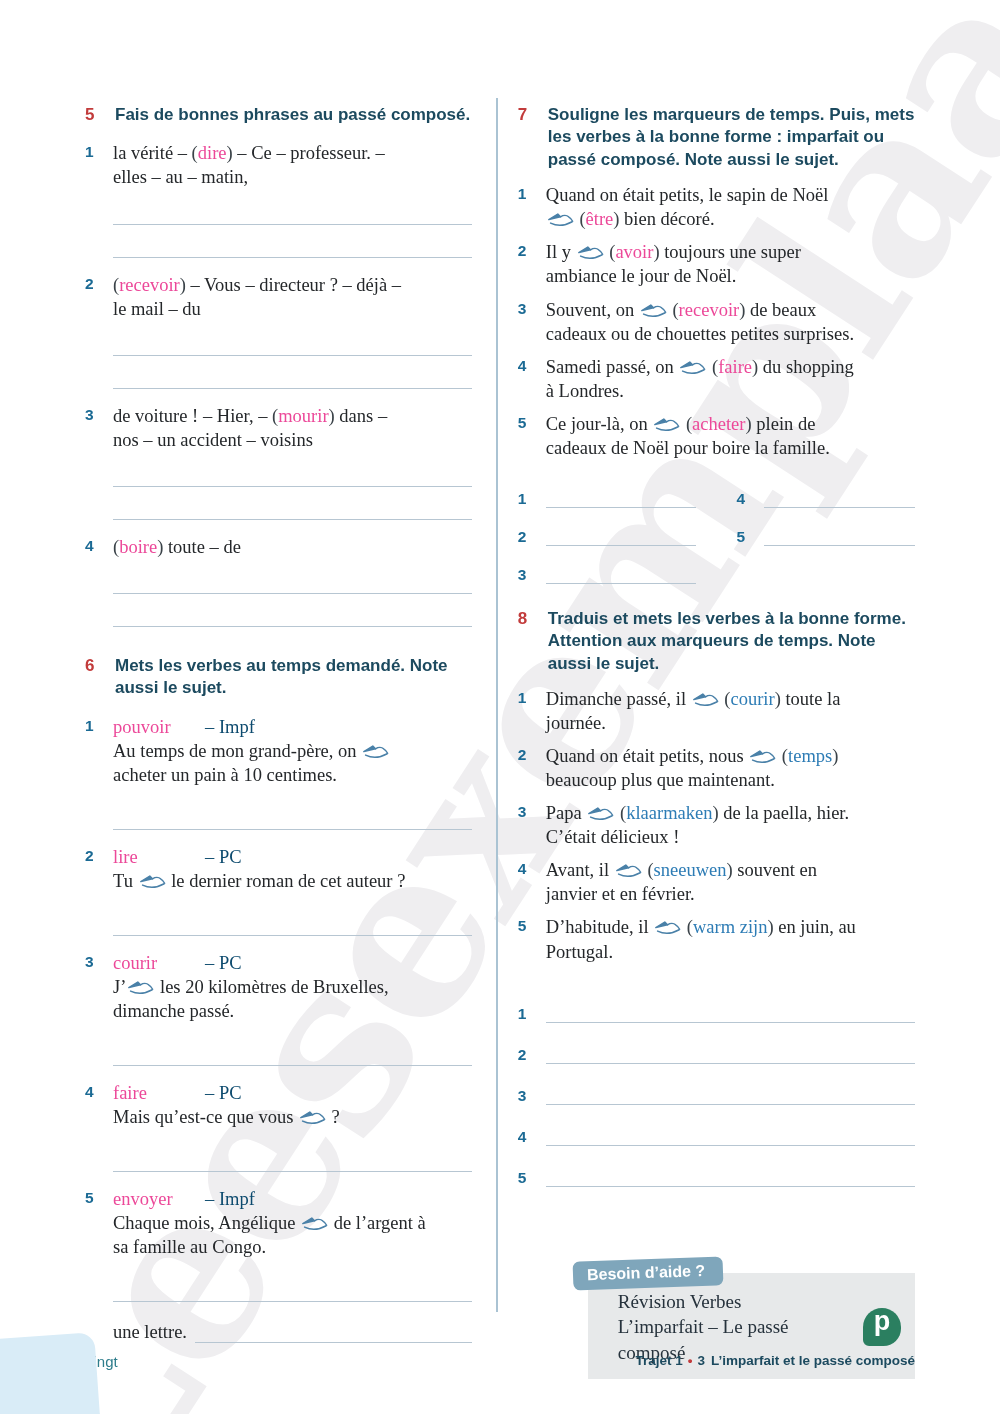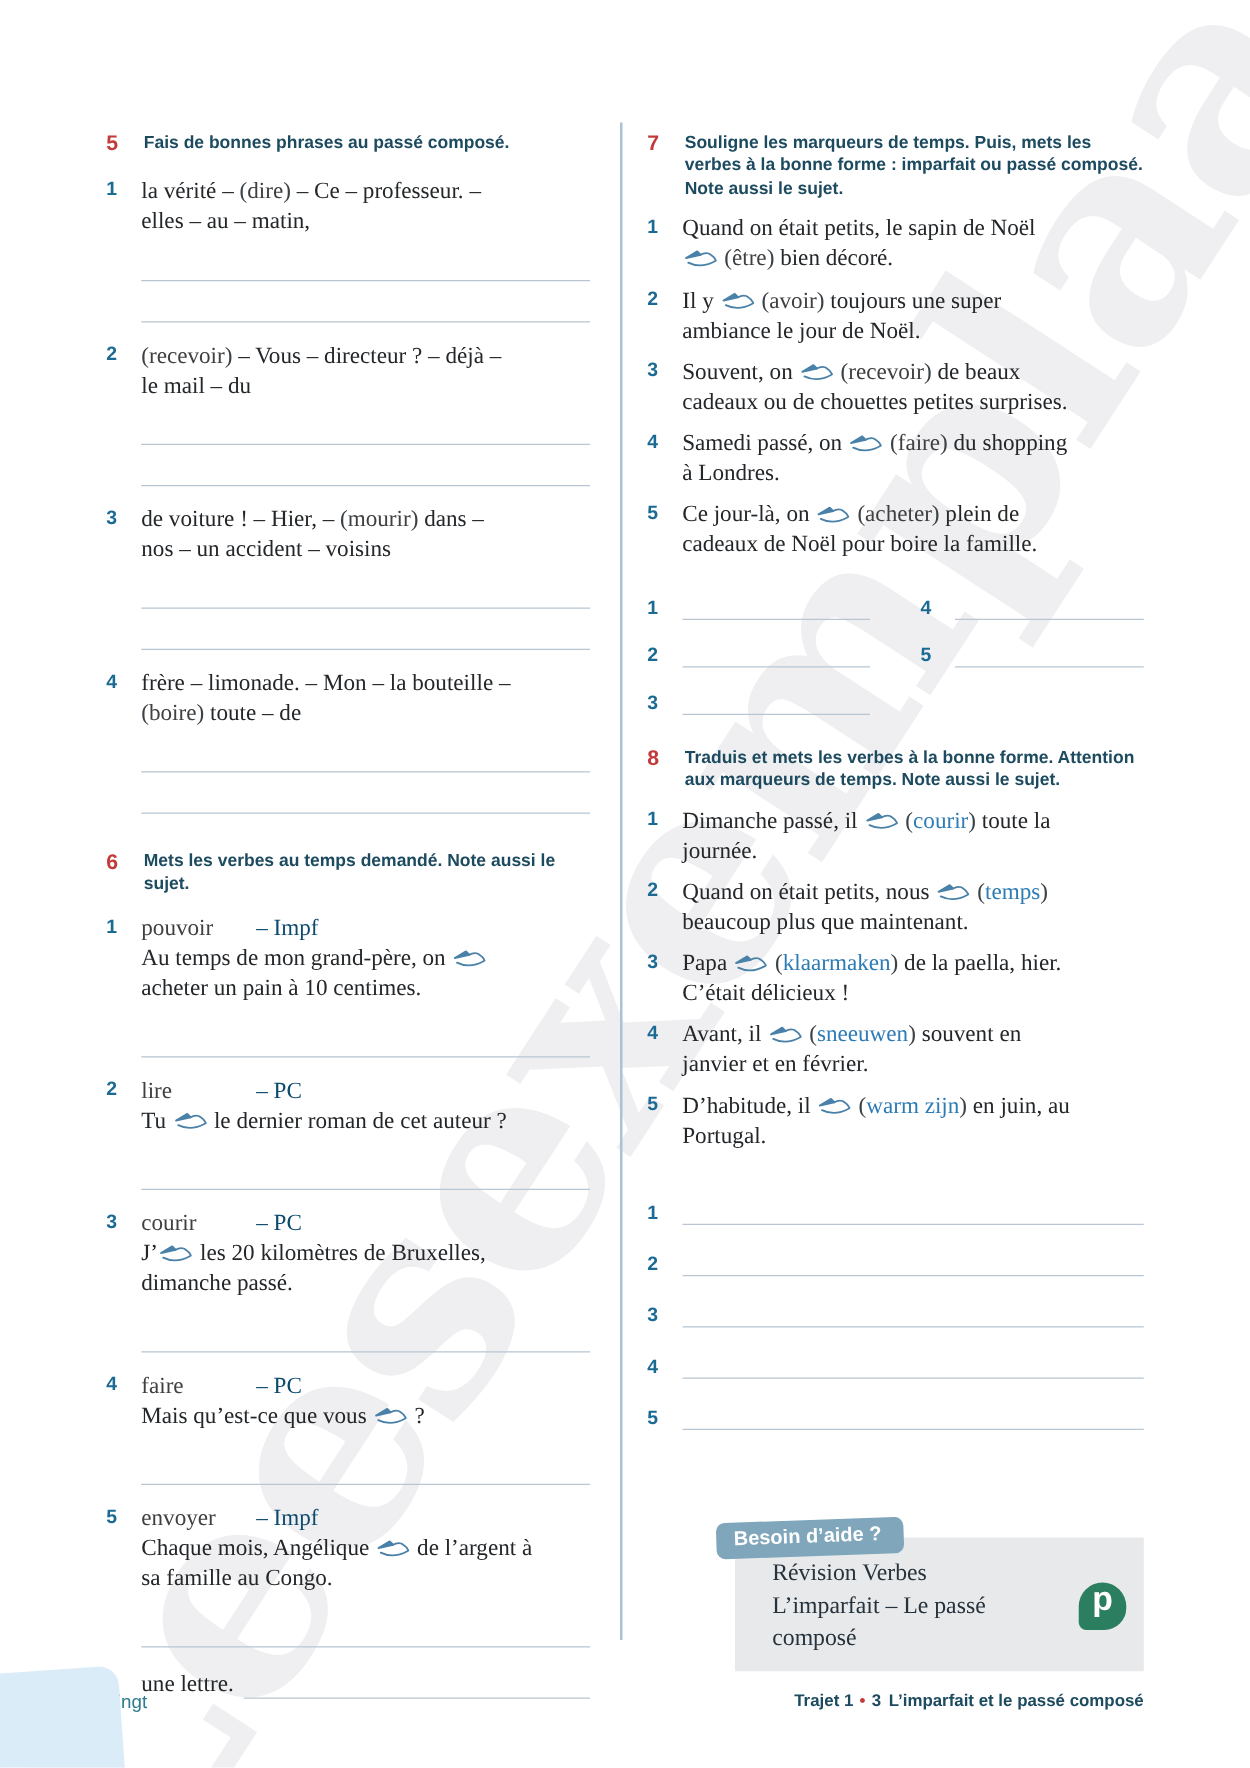--- a/index.html
+++ b/index.html
@@ -16,25 +16,25 @@
   }
   
   .content{position:relative;z-index:1;display:flex;padding:104px 85px 0 85px;}
   .col-left{width:392px;}
   .col-gap{width:46px;}
   .col-right{width:402px;}
   .divider{position:absolute;left:496px;top:98px;height:1214px;width:2px;background:#aac3d3;z-index:1;}
   
   .ex-head{display:flex;margin:0;}
   .ex-num{width:30px;flex:none;font-family:"Liberation Sans",sans-serif;font-weight:bold;font-size:17px;color:#c23b3b;line-height:1.32;}
-  .ex-title{flex:1;font-family:"Liberation Sans",sans-serif;font-weight:bold;font-size:14px;line-height:1.32;color:#1c4a5f;margin:0;white-space:pre-line;}
+  .ex-title{flex:1;font-family:"Liberation Sans",sans-serif;font-weight:bold;font-size:17px;line-height:1.32;color:#1c4a5f;margin:0;white-space:pre-line;}
   .item{display:flex;margin-top:15px;}
   .item-num{width:28px;flex:none;font-family:"Liberation Sans",sans-serif;font-weight:bold;font-size:15.5px;color:#1b6a94;line-height:1.45;}
   .item-text{flex:1;font-size:18.5px;line-height:1.3;margin:0;white-space:pre-line;}
-  .verb-fr{color:#404040;}
+  .verb-fr{color:#ec4899;}
   .verb-nl{color:#2d7cb5;}
   .tense{color:#0c4a6e;}
   .verb-slot{display:inline-block;min-width:92px;}
   .pr{color:#3a4248;}
   
   .wlines{margin-left:28px;margin-top:2px;}
   .wline{height:32px;border-bottom:1.5px solid #b7c6d2;}
   .wline6{margin-left:28px;height:28px;border-bottom:1.5px solid #b7c6d2;margin-bottom:6px;}
   .lettre-row{display:flex;margin:16px 0 10px 28px;align-items:flex-end;font-size:18.5px;}
   .lettre-line{flex:1;border-bottom:1.5px solid #b7c6d2;margin-left:8px;height:24px;}
@@ -117,22 +117,21 @@
         <p class="item-text"><span>de voiture ! – Hier, – </span><span class="pr">(</span><span class="verb-fr">mourir</span><span class="pr">)</span><span> dans –
 nos – un accident – voisins</span></p>
       </div>
       <div class="wlines">
           <div class="wline"></div>
           <div class="wline"></div>
         </div>
 
       <div class="item">
         <span class="item-num">4</span>
-        <p class="item-text"><span>frère – limonade. – Mon – la bouteille –
-</span><span class="pr">(</span><span class="verb-fr">boire</span><span class="pr">)</span><span> toute – de</span></p>
+        <p class="item-text"><span class="pr">(</span><span class="verb-fr">boire</span><span class="pr">)</span><span> toute – de</span></p>
       </div>
       <div class="wlines">
           <div class="wline"></div>
           <div class="wline"></div>
         </div>
     </div>
 
     <div style="margin-top:28px;">
       <div class="ex-head">
         <span class="ex-num">6</span>

